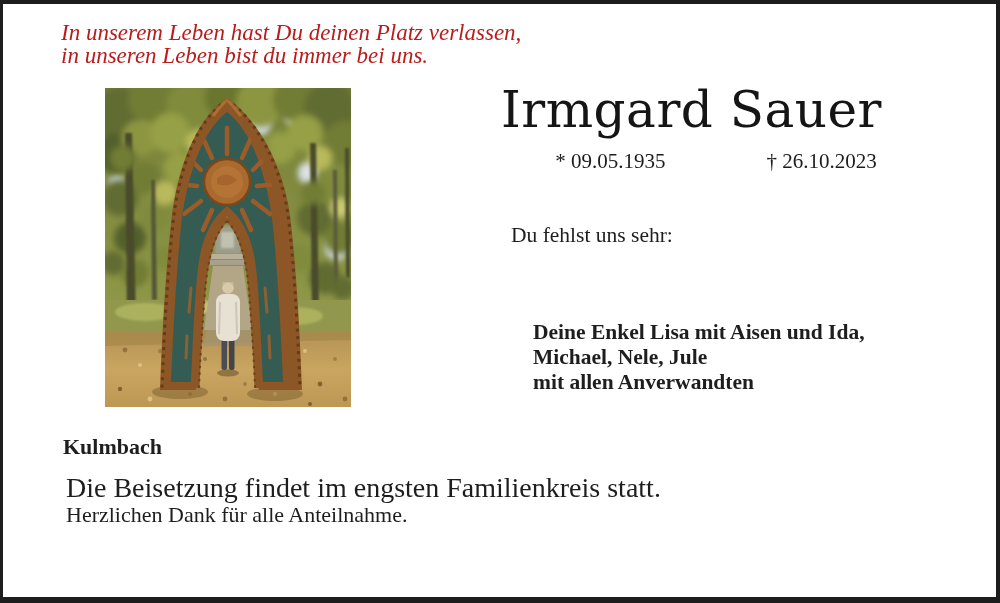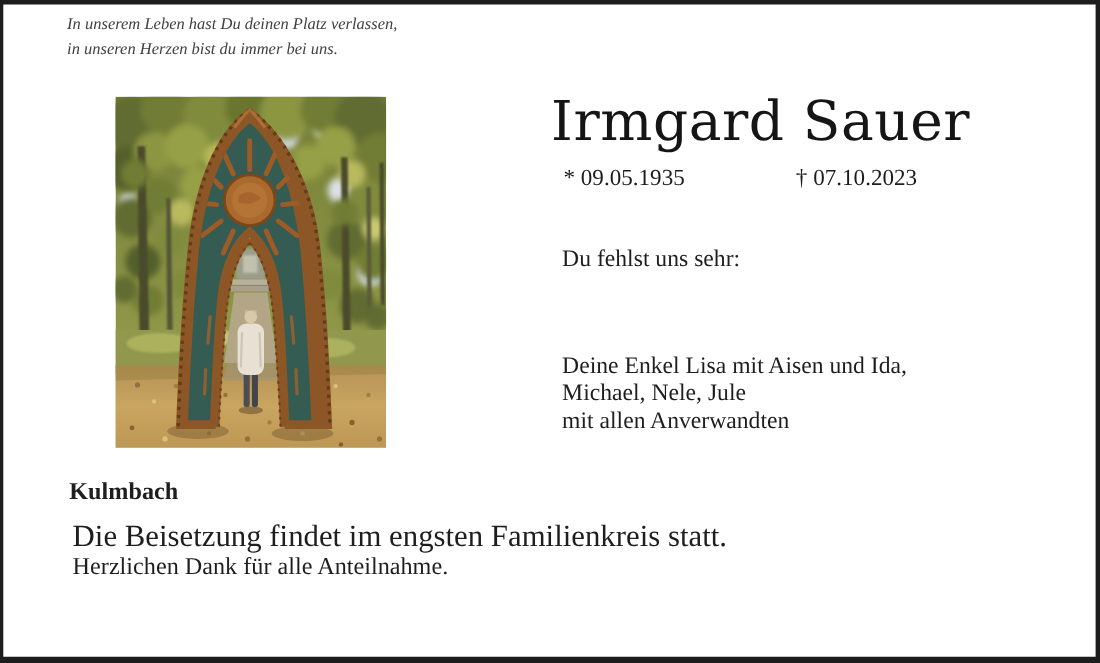--- a/index.html
+++ b/index.html
@@ -5,48 +5,48 @@
   html,body { margin:0; padding:0; background:#ffffff; }
   .page {
     position:relative; width:1000px; height:603px; background:#ffffff;
     box-sizing:border-box;
     border-style:solid; border-color:#1d1d1d;
     border-width:4px 4px 6px 3px;
     font-family:"Liberation Serif", serif;
     color:#1e1e1e; overflow:hidden;
   }
   .abs { position:absolute; }
-  .epigraph { left:58px; top:7px; font-style:italic; font-size:15px; line-height:23px; color:#404040; }
+  .epigraph { left:58px; top:17px; font-style:italic; font-size:23px; line-height:23px; color:#b91c1c; }
   .photo { left:102px; top:84px; width:246px; height:319px; }
   .photo svg { display:block; width:100%; height:100%; }
   .name {
     left:498px; top:78px; width:394px; margin:0; 
     font-family:"DejaVu Serif", serif; font-weight:400;
     font-size:50px; line-height:56px; letter-spacing:0.5px; color:#151515;
   }
   .dates {
-    left:473px; top:145px; width:394px; display:flex; justify-content:center;
+    left:516px; top:145px; width:394px; display:flex; justify-content:center;
     gap:101px; font-size:21px; color:#1c1c1c;
   }
   .intro { left:508px; top:219px; font-size:21.5px; }
   .family { left:508px; top:256px; font-size:21.5px; line-height:26px; }
-  .relatives { left:508px; top:316px; font-size:21.5px; line-height:25px; }
+  .relatives { left:530px; top:316px; font-size:21.5px; line-height:25px;font-weight:bold; }
   .place { left:60px; top:430px; font-size:22px; font-weight:bold; }
   .note1 { left:63px; top:468px; font-size:28px; }
   .note2 { left:63px; top:498px; font-size:22px; }
   .note3 { left:65px; top:532px; font-size:22px; line-height:25px; letter-spacing:-0.2px; }
 </style>
 </head>
 <body>
 
 <div class="page">
 
   <div class="abs epigraph">
     <div>In unserem Leben hast Du deinen Platz verlassen,</div>
-    <div>in unseren Herzen bist du immer bei uns.</div>
+    <div>in unseren Leben bist du immer bei uns.</div>
   </div>
 
   <div class="abs photo">
     <svg viewBox="0 0 246 319" xmlns="http://www.w3.org/2000/svg">
       <defs>
         <filter id="soft" x="-20%" y="-20%" width="140%" height="140%">
             <feGaussianBlur stdDeviation="3"></feGaussianBlur>
           </filter>
         <filter id="soft1" x="-20%" y="-20%" width="140%" height="140%">
             <feGaussianBlur stdDeviation="1.2"></feGaussianBlur>
@@ -215,21 +215,21 @@
       </g>
 
       <rect x="0" y="0" width="246" height="319" fill="#c28a30" opacity="0.04"></rect>
     </svg>
   </div>
 
   <h1 class="abs name">Irmgard Sauer</h1>
 
   <div class="abs dates">
     <span>* 09.05.1935</span>
-    <span>† 07.10.2023</span>
+    <span>† 26.10.2023</span>
   </div>
 
   <div class="abs intro">Du fehlst uns sehr:</div>
 
 
   <div class="abs relatives">
     <div>Deine Enkel Lisa mit Aisen und Ida,</div>
     <div>Michael, Nele, Jule</div>
     <div>mit allen Anverwandten</div>
   </div>

